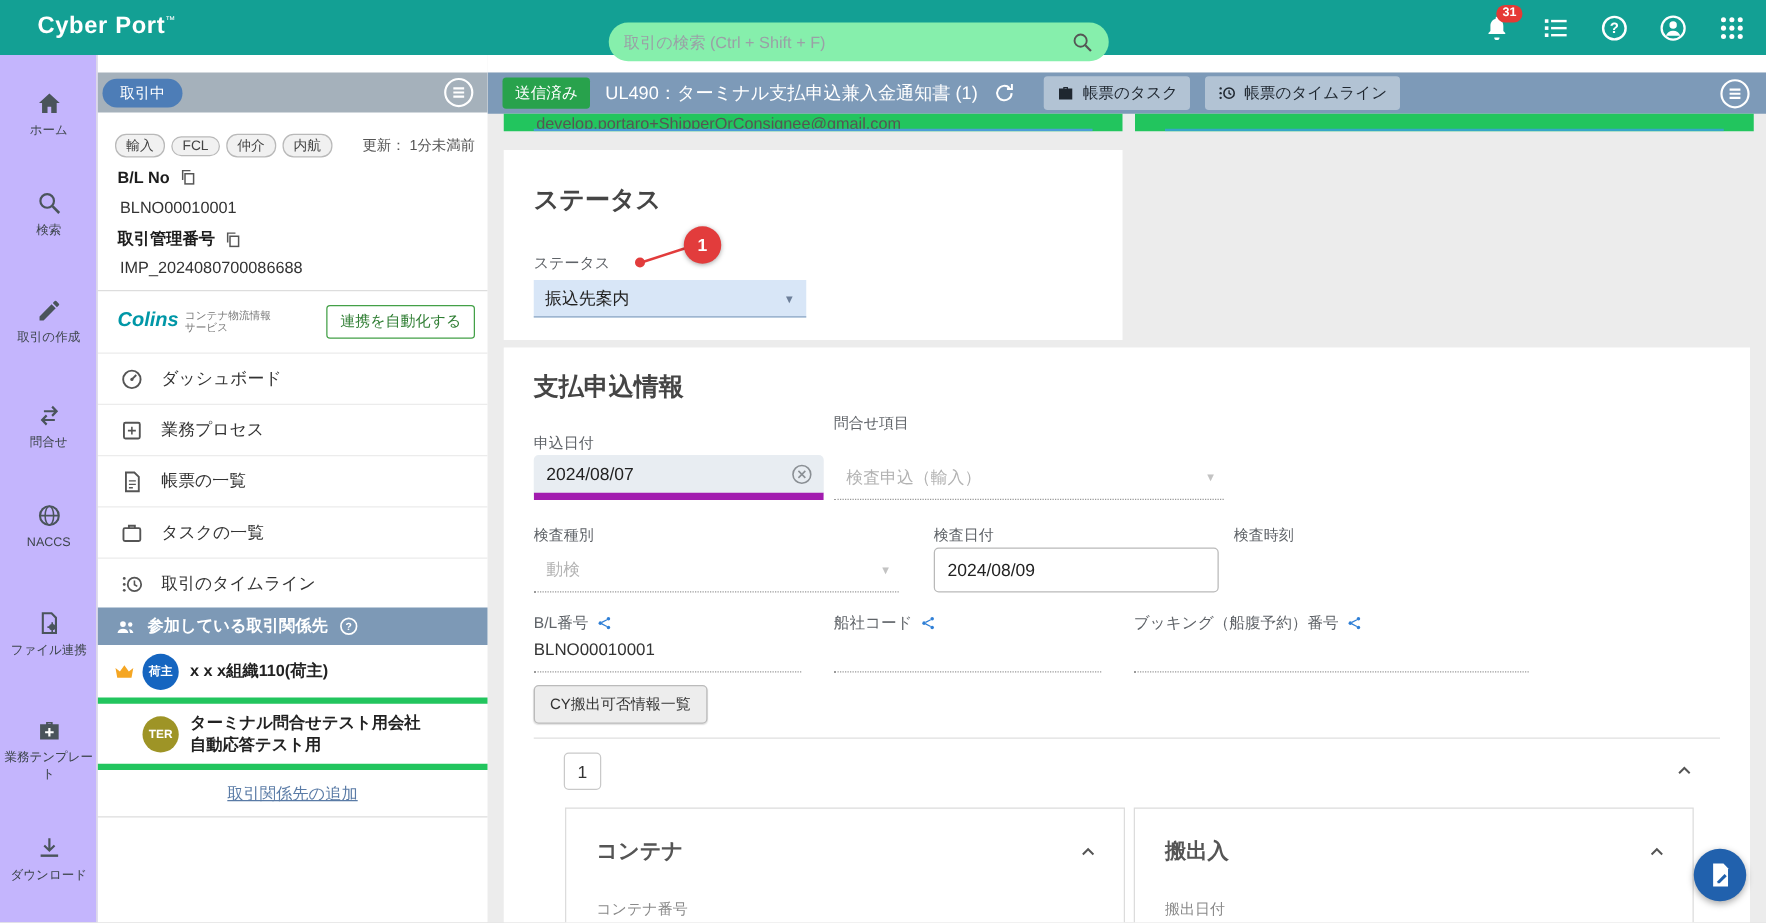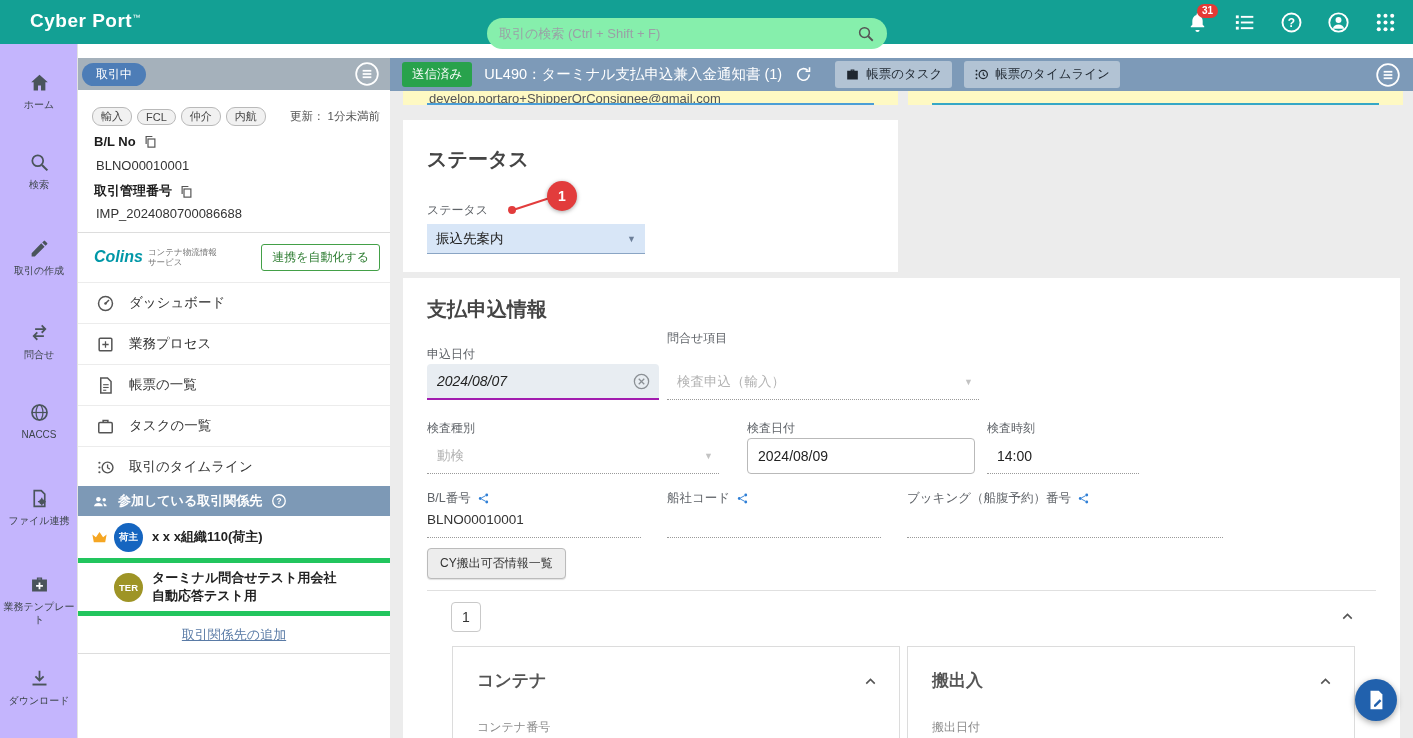--- a/index.html
+++ b/index.html
@@ -60,34 +60,34 @@
   .main-topstrip { position:absolute; top:0; left:0; right:0; height:14px; background:#fff; }
   .doc-bar { position:absolute; top:14px; left:0; right:0; height:33px; background:#7d9ab8; display:flex; align-items:center; padding:0 12px; gap:12px; }
   .chip-green { background:#28a24c; color:#fff; font-size:12.5px; border-radius:3px; padding:4px 10px; white-space:nowrap; }
   .doc-title { color:#fff; font-size:14.5px; white-space:nowrap; }
   .refresh-ic { width:19px; height:19px; color:#fff; cursor:pointer; }
   .bar-btn { background:#b2c3d4; color:#1f2730; font-size:12.5px; border-radius:3px; padding:5px 10px; display:flex; align-items:center; gap:6px; cursor:pointer; border:none; font-family:inherit; white-space:nowrap; }
   .bar-btn svg { width:15px; height:15px; }
   .spacer { flex:1; }
   .circle-ic2 { width:26px; height:26px; color:#fff; cursor:pointer; }
 
-  .email-strip { position:absolute; top:47px; height:14px; width:495px; background:#fef9c3; overflow:hidden; }
+  .email-strip { position:absolute; top:47px; height:14px; width:495px; background:#22c55e; overflow:hidden; }
   .email-inner { margin:0 24px; height:100%; border-bottom:2px solid #4b9ed6; font-size:13px; color:#555; padding:0 2px; line-height:16px; overflow:hidden; }
   .email-inner.teal { border-bottom-color:#35a7c6; }
 
   .card { position:absolute; background:#fff; }
   .card-title { position:absolute; font-size:20px; color:#454545; }
   .fld-label { position:absolute; font-size:12px; color:#5f6368; display:flex; align-items:center; gap:6px; }
   .share-ic { width:13px; height:13px; color:#2f7fd6; cursor:pointer; }
   .sel { position:absolute; height:30px; display:flex; align-items:center; cursor:pointer; }
   .sel-blue { background:#d8e6f7; border-bottom:1px solid #8aa5c4; }
   .sel-text { font-size:13.5px; color:#222; padding-left:9px; flex:1; }
   .sel-arrow { font-size:9px; color:#6d7f99; padding-right:9px; }
   .fld { position:absolute; height:36px; display:flex; align-items:center; }
-  .fld-filled { background:#e8edf2; border-radius:4px 4px 0 0; border-bottom:2px solid #a21caf;font-style:italic; }
+  .fld-filled { background:#e8edf2; border-radius:4px 4px 0 0; border-bottom:6px solid #a21caf; }
   .fld-outlined { background:#fff; border:1px solid #b9b9b9; border-radius:4px; }
   .fld-dotted { border-bottom:1px dotted #9a9a9a; }
   .fld-text { font-size:14px; color:#222; padding-left:10px; flex:1; }
   .fld-text.dis { color:#b3b3b3; font-size:13.5px; }
   .clear-ic { width:19px; height:19px; color:#8a8f94; margin-right:8px; cursor:pointer; }
   .arrow-dis { font-size:9px; color:#c3c3c3; padding-right:6px; }
   .val-line { position:absolute; height:26px; border-bottom:1px dotted #9a9a9a; font-size:13.5px; color:#333; }
   .cy-btn { position:absolute; background:#ededed; border:1px solid #bbb; border-radius:4px; font-size:12px; color:#333; padding:6px 12px; cursor:pointer; box-shadow:0 1px 1px rgba(0,0,0,.12); font-family:inherit; }
   .idx-box { position:absolute; width:30px; height:30px; border:1px solid #c9c9c9; border-radius:4px; font-size:14px; color:#333; display:flex; align-items:center; justify-content:center; }
   .chev { position:absolute; width:17px; height:17px; color:#555; cursor:pointer; }
@@ -492,23 +492,20 @@
       </div>
       <div class="fld-label" style="left:344px;top:142px">
           <span>検査日付</span>
         </div>
       <div class="fld fld-outlined" style="left:344px;top:160px;width:228px">
         <span class="fld-text">2024/08/09</span>
       </div>
       <div class="fld-label" style="left:584px;top:142px">
           <span>検査時刻</span>
         </div>
-      <div class="fld fld-dotted" style="left:584px;top:160px;width:152px">
-        <span class="fld-text">14:00</span>
-      </div>
 
       <div class="fld-label" style="left:24px;top:212px;font-size:12.5px">
         <span>B/L番号</span>
         <span class="share-ic">
             <svg viewBox="0 0 24 24">
               <circle cx="18" cy="5.5" r="2.6" fill="currentColor"></circle>
               <circle cx="6" cy="12" r="2.6" fill="currentColor"></circle>
               <circle cx="18" cy="18.5" r="2.6" fill="currentColor"></circle>
               <path d="M8.2 10.9l7.6-4M8.2 13.1l7.6 4" stroke="currentColor" stroke-width="1.7" fill="none"></path>
             </svg>

